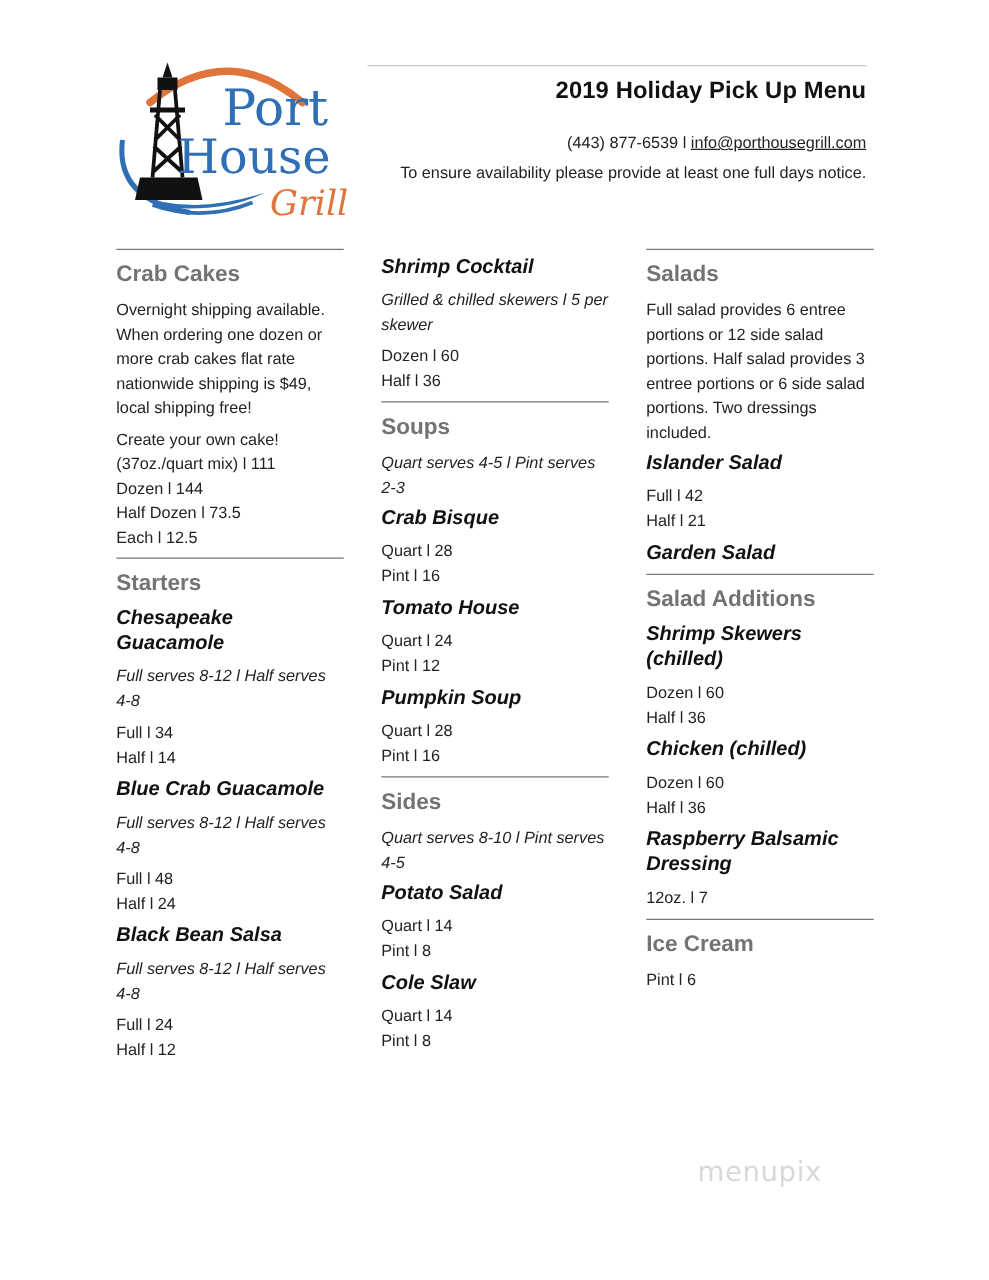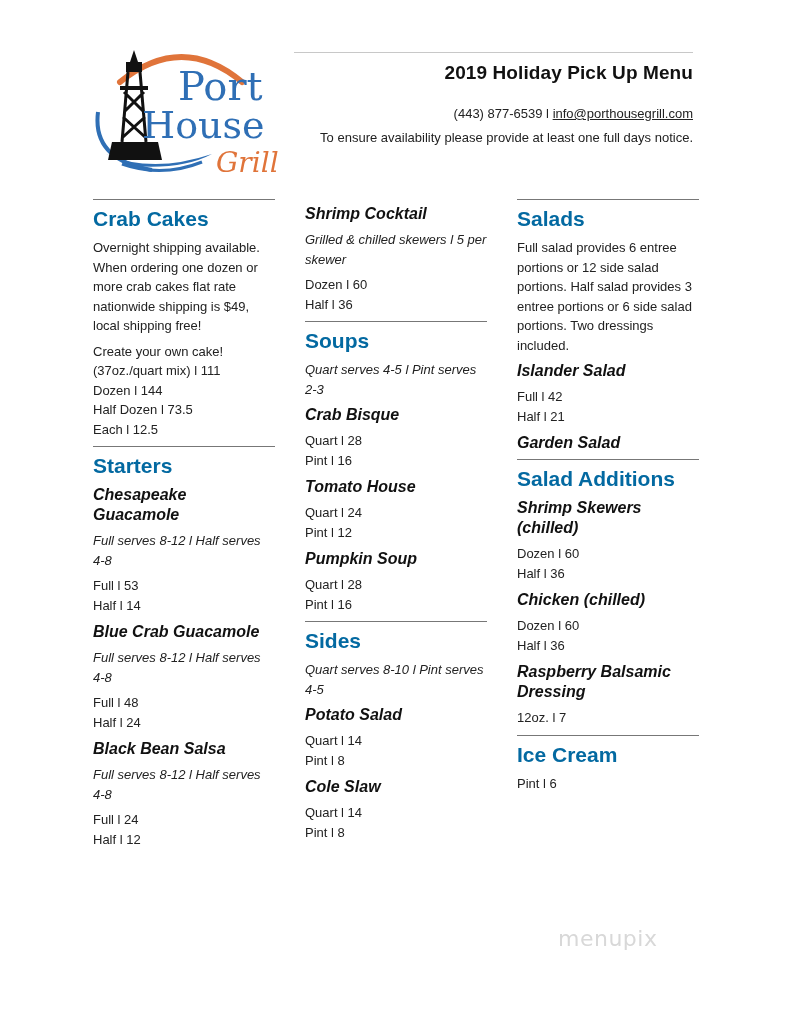--- a/index.html
+++ b/index.html
@@ -10,21 +10,21 @@
   .header .rule { border-top:1px solid #c8c8c8; margin-bottom:8px; }
   .header h1 { margin:0; font-size:19px; font-weight:bold; color:#111; letter-spacing:0.1px; line-height:24px; }
   .header .contact { font-size:13px; margin-top:20px; line-height:17px; color:#222; }
   .header .contact a { color:#222; text-decoration:underline; }
   .header .notice { font-size:13px; margin-top:6px; line-height:19px; color:#222; }
   .col { position:absolute; top:199px; width:182px; }
   .col1 { left:93px; }
   .col2 { left:305px; }
   .col3 { left:517px; }
   .divider { border-top:1px solid #777; margin:0 0 6px 0; }
-  .sec-title { font-size:21px; font-weight:bold; color:#0369a1; line-height:26px; margin:0 0 6px 0; }
+  .sec-title { font-size:18px; font-weight:bold; color:#737373; line-height:26px; margin:0 0 6px 0; }
   .desc { font-size:13px; line-height:19.5px; color:#222; margin:0 0 6px 0; }
   .note { font-size:13px; font-style:italic; line-height:19.5px; color:#222; margin:0 0 6px 0; }
   .item-name { font-size:16px; font-weight:bold; font-style:italic; line-height:20px; color:#111; margin:0 0 6px 0; }
   .prices { font-size:13px; line-height:19.5px; color:#222; margin:0 0 7px 0; }
   .prices div { white-space:nowrap; }
   .nodiv { margin-top:5px; }
   .watermark { position:absolute; left:558px; top:926px; font-size:22px; color:#d8d8d8;
                font-family:"DejaVu Sans", sans-serif; letter-spacing:0.5px; }
 </style>
 </head>
@@ -67,21 +67,21 @@
     <div>Half Dozen l 73.5</div>
     <div>Each l 12.5</div>
   </div>
 
   <div class="divider"></div>
   <div class="sec-title">Starters</div>
 
   <div class="item-name">Chesapeake Guacamole</div>
   <div class="note">Full serves 8-12 l Half serves 4-8</div>
   <div class="prices">
-    <div>Full l 53</div>
+    <div>Full l 34</div>
     <div>Half l 14</div>
   </div>
 
   <div class="item-name">Blue Crab Guacamole</div>
   <div class="note">Full serves 8-12 l Half serves 4-8</div>
   <div class="prices">
     <div>Full l 48</div>
     <div>Half l 24</div>
   </div>
 

